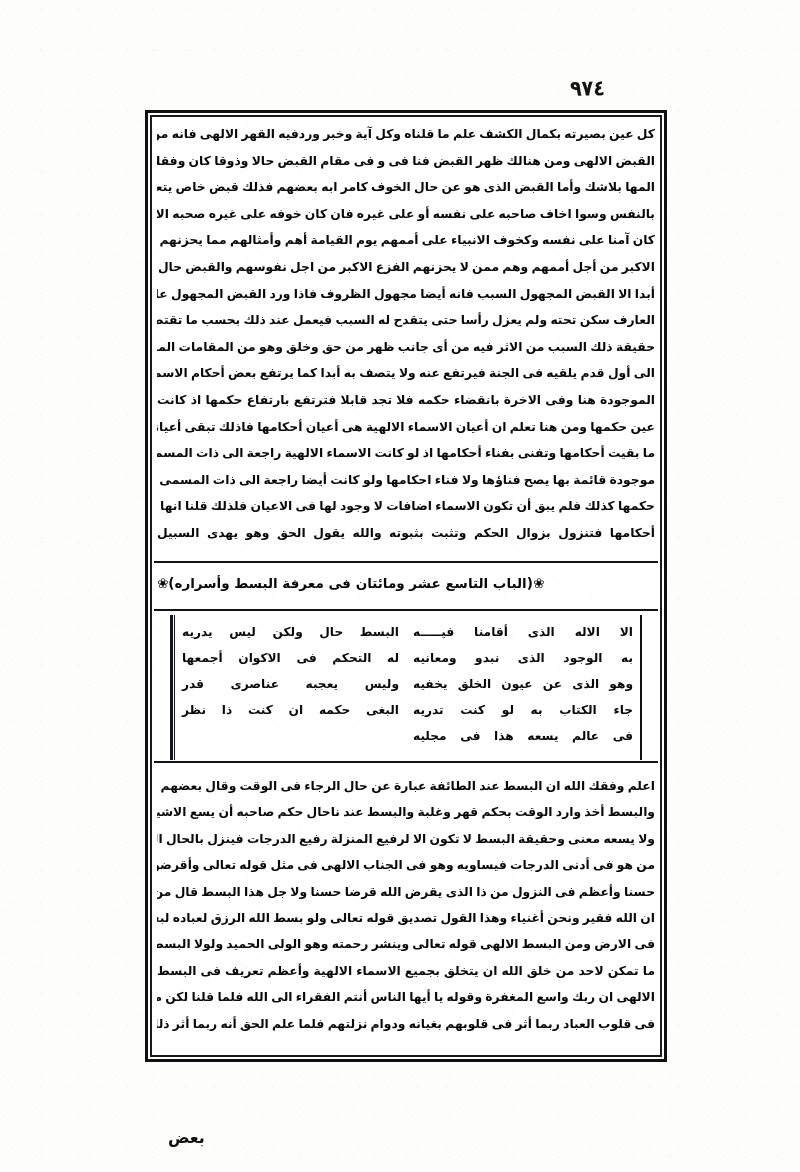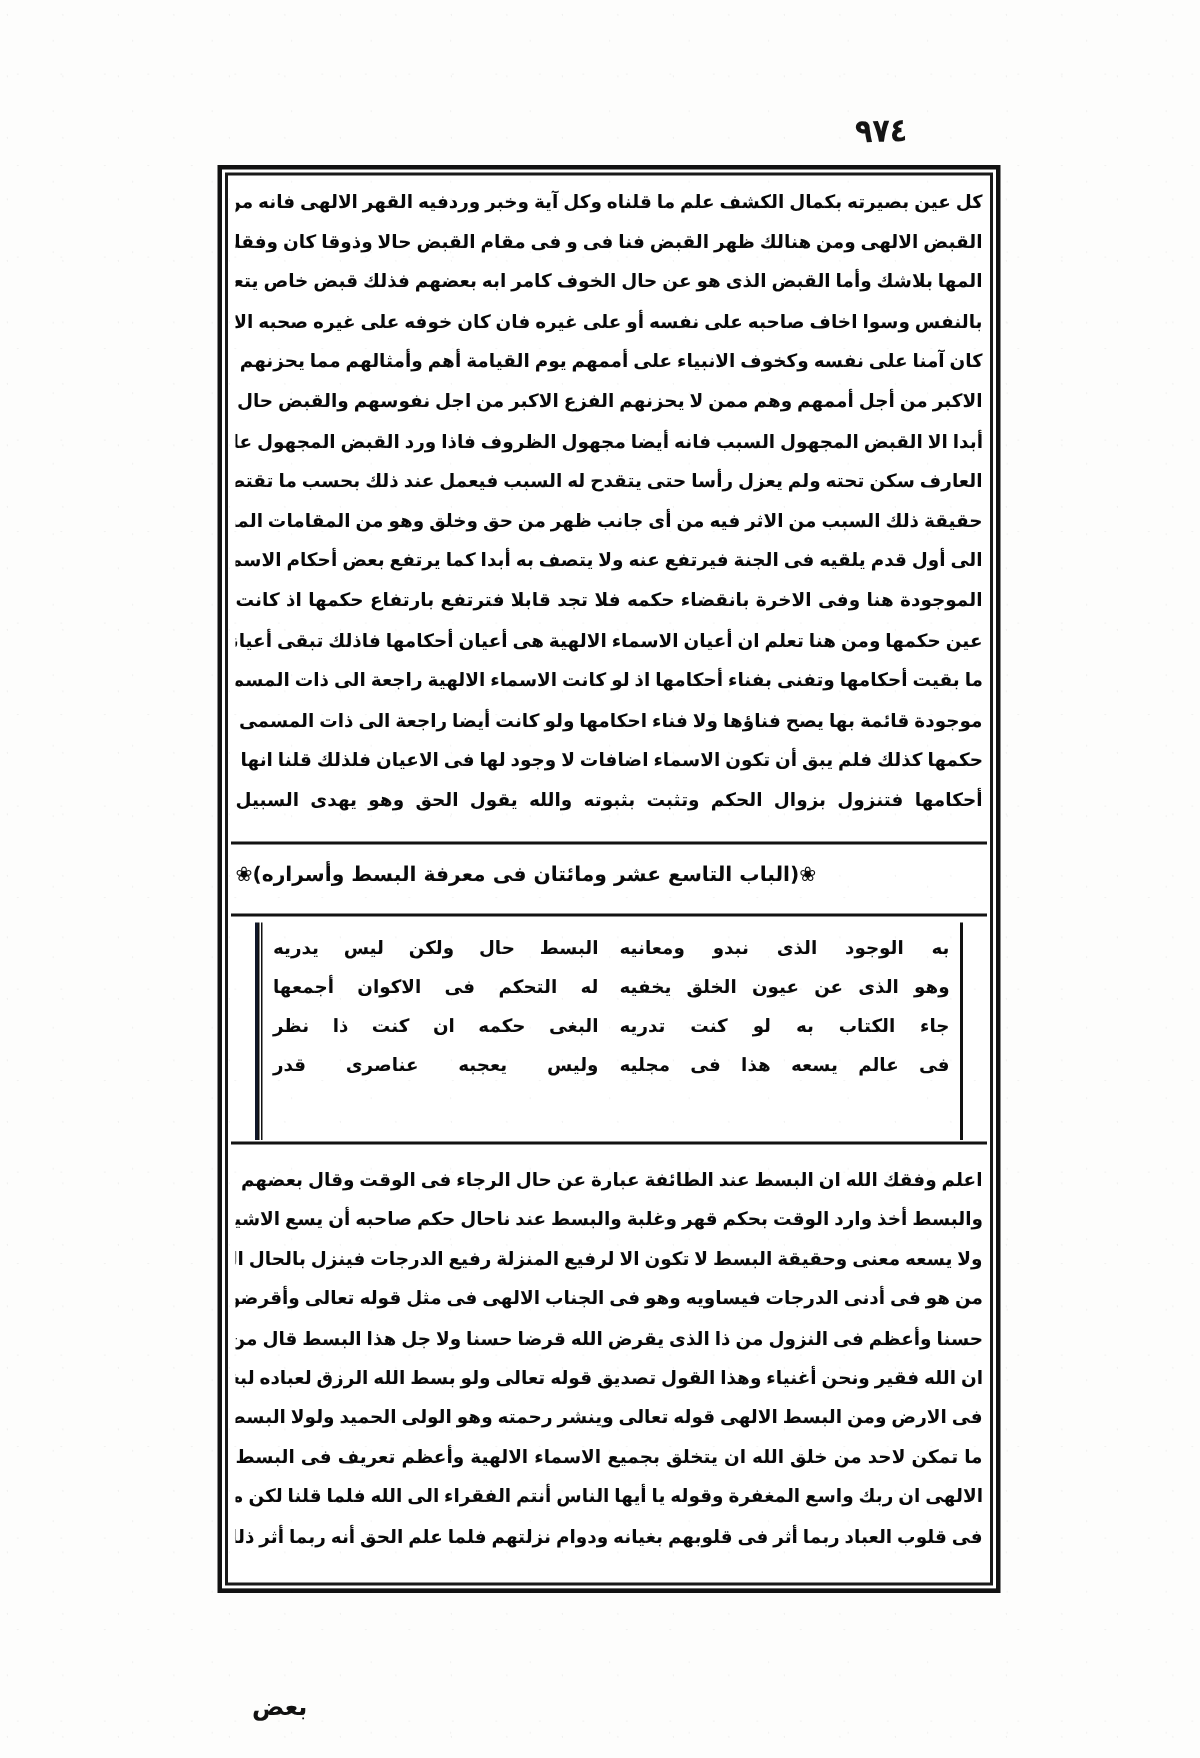--- a/index.html
+++ b/index.html
@@ -206,25 +206,26 @@
 
     <div class="chapter-heading">❀(الباب التاسع عشر ومائتان فى معرفة البسط وأسراره)❀</div>
 
     <div class="rule" style="top:496px;"></div>
 
     <div class="verse-table">
 
       <div class="verse-col right">
         <span class="verse-line">البسط حال ولكن ليس يدريه</span>
         <span class="verse-line">له التحكم فى الاكوان أجمعها</span>
+        <span class="verse-line">وليس يعجبه عناصرى قدر</span>
         <span class="verse-line">البغى حكمه ان كنت ذا نظر</span>
-        <span class="verse-line">وليس يعجبه عناصرى قدر</span>
       </div>
 
       <div class="verse-col left">
+        <span class="verse-line">الا الاله الذى أقامنا فيـــــه</span>
         <span class="verse-line">به الوجود الذى نبدو ومعانيه</span>
         <span class="verse-line">وهو الذى عن عيون الخلق يخفيه</span>
         <span class="verse-line">جاء الكتاب به لو كنت تدريه</span>
         <span class="verse-line">فى عالم يسعه هذا فى مجليه</span>
       </div>
 
     </div>
 
     <div class="rule" style="top:648px;"></div>
 

